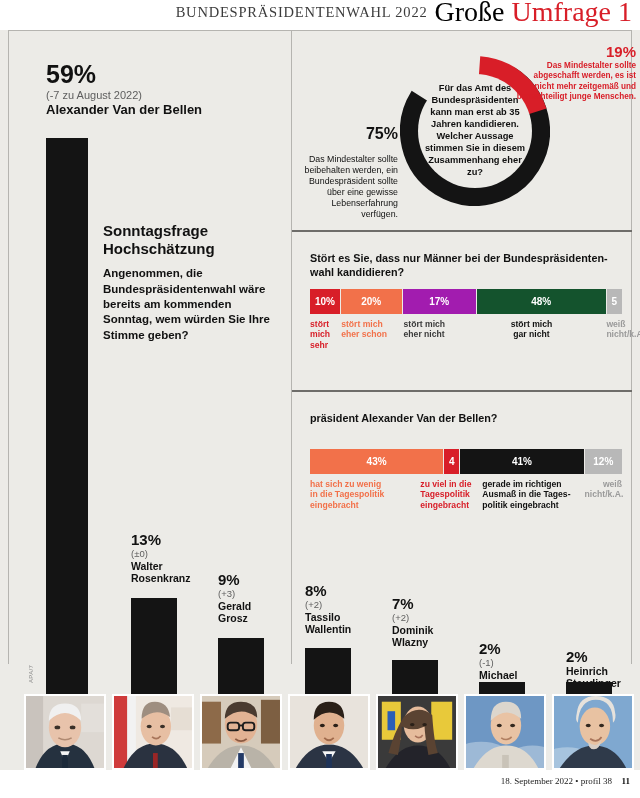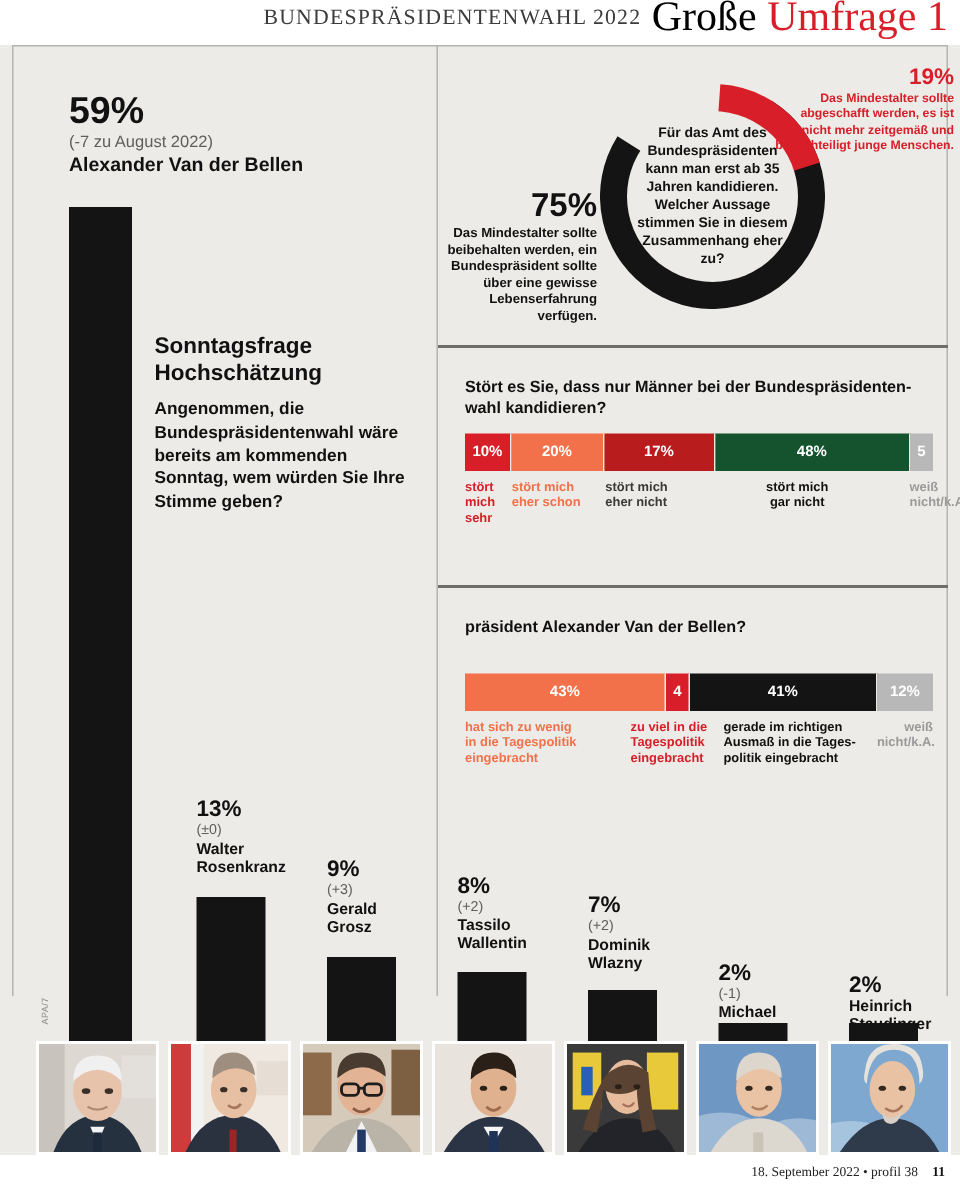--- a/index.html
+++ b/index.html
@@ -97,22 +97,22 @@
   #donut-center {
     position:absolute; left:18px; top:18px; width:114px; height:114px;
     border-radius:50%; background:#ECEBE7;
     display:flex; align-items:center; justify-content:center;
   }
   #donut-center-text {
     font-size:9.3px; font-weight:bold; color:#111; text-align:center;
     line-height:1.28; padding:0 3px;
   }
   #lab-75 { position:absolute; left:2px; top:96px; width:104px; text-align:right; }
-  #lab-75 .big { font-size:22px; font-weight:bold; color:#111; line-height:1; }
-  #lab-75 .txt { font-size:8.8px; font-weight:bold; color:#111; line-height:1.25; margin-top:2px; }
+  #lab-75 .big { font-size:16px; font-weight:bold; color:#111; line-height:1; }
+  #lab-75 .txt { font-size:8.8px; font-weight:normal; color:#111; line-height:1.25; margin-top:12px; }
   #lab-19 { position:absolute; right:4px; top:14px; width:120px; text-align:right; }
   #lab-19 .big { font-size:15px; font-weight:bold; color:#D81E28; line-height:1; }
   #lab-19 .txt { font-size:8.2px; font-weight:bold; color:#D81E28; line-height:1.26; margin-top:2px; }
 
   
   .q-title { font-size:10.8px; font-weight:bold; color:#111; line-height:1.3; }
   .sbar { position:absolute; height:25px; display:flex; }
   .seg { height:25px; display:flex; align-items:center; justify-content:center;
          color:#fff; font-size:10px; font-weight:bold; border-right:1px solid #ECEBE7; }
   .seg:last-child { border-right:none; }
@@ -235,21 +235,21 @@
 
     <div class="panel" id="bar1-panel">
       <div style="position:absolute; left:18px; top:18px; width:308px;">
         <div class="q-title">Stört es Sie, dass nur Männer bei der Bundespräsidenten-</div>
         <div class="q-title">wahl kandidieren?</div>
       </div>
 
       <div class="sbar" style="left:18px; top:56px; width:312px;">
         <div class="seg" style="width:31.2px; background:#D81E28;">10%</div>
         <div class="seg" style="width:62.4px; background:#F2714A;">20%</div>
-        <div class="seg" style="width:75px; background:#b91c1c;">17%</div>
+        <div class="seg" style="width:75px; background:#a21caf;">17%</div>
         <div class="seg" style="width:131px; background:#14532d;">48%</div>
         <div class="seg" style="width:15.6px; background:#B8B8B8;">5</div>
       </div>
 
       <div class="legend" style="left:18px; top:86px; width:312px;">
         <div class="lg" style="width:31.2px; color:#D81E28;">
           <div>stört</div>
           <div>mich sehr</div>
         </div>
         <div class="lg" style="width:62.4px; color:#F2714A;">

